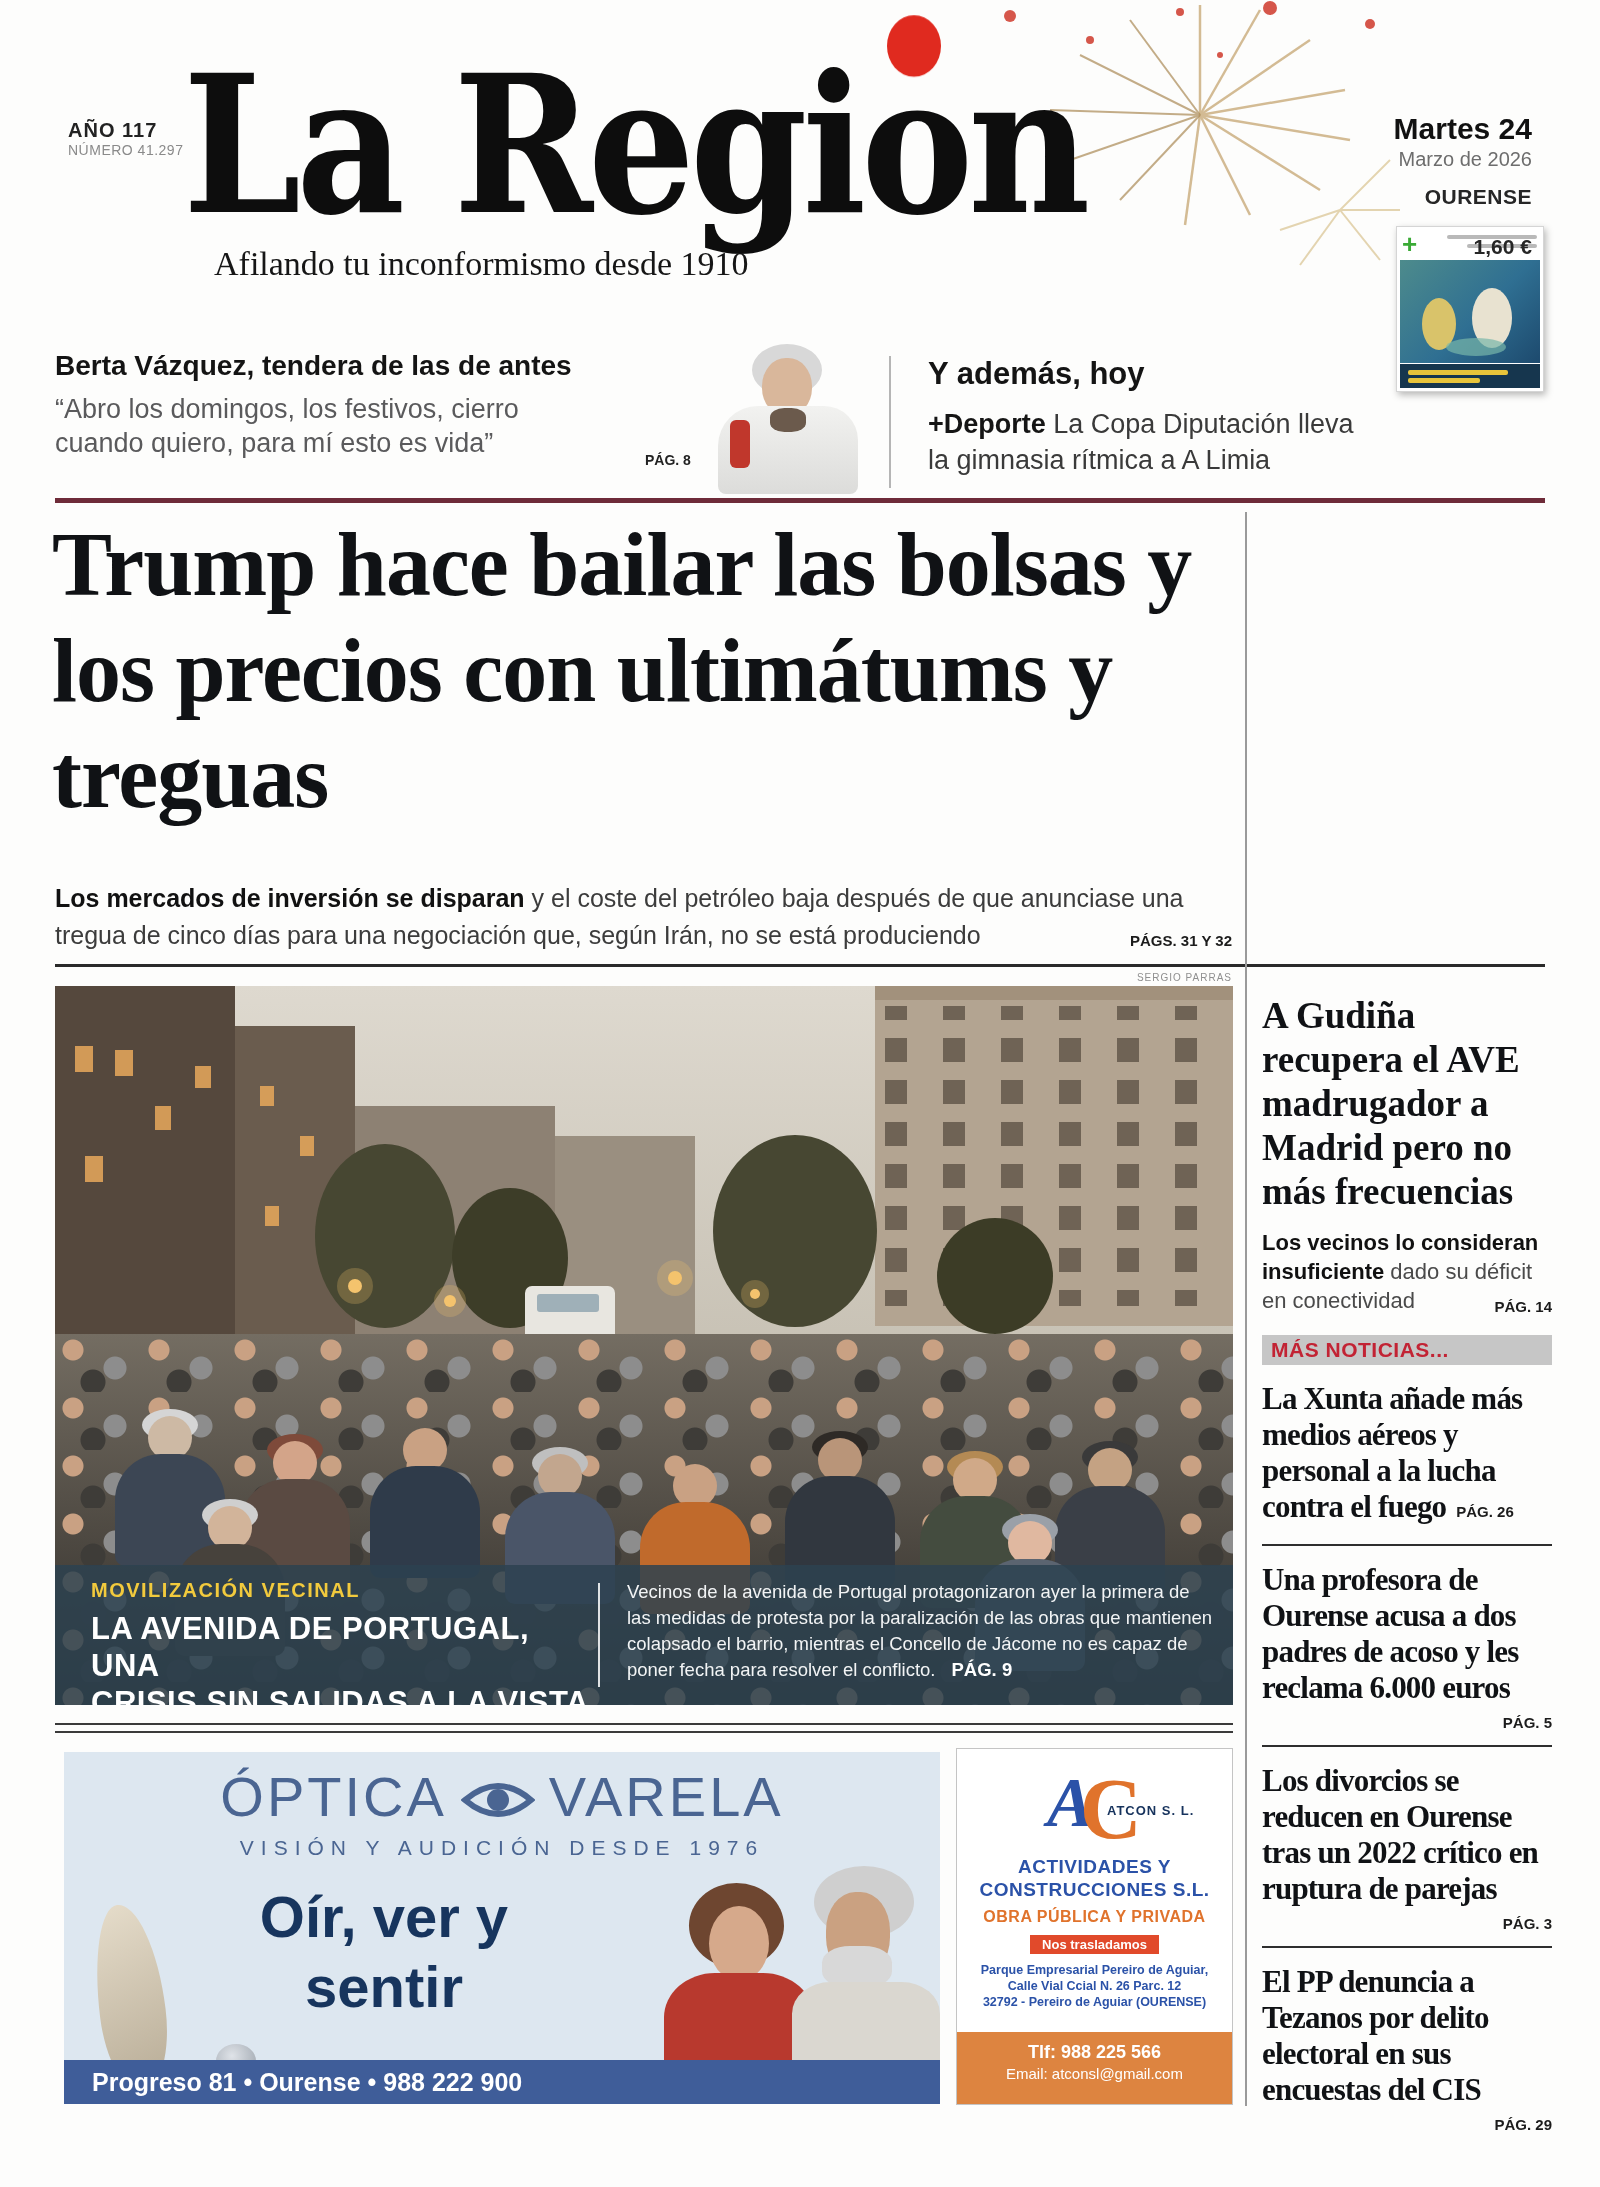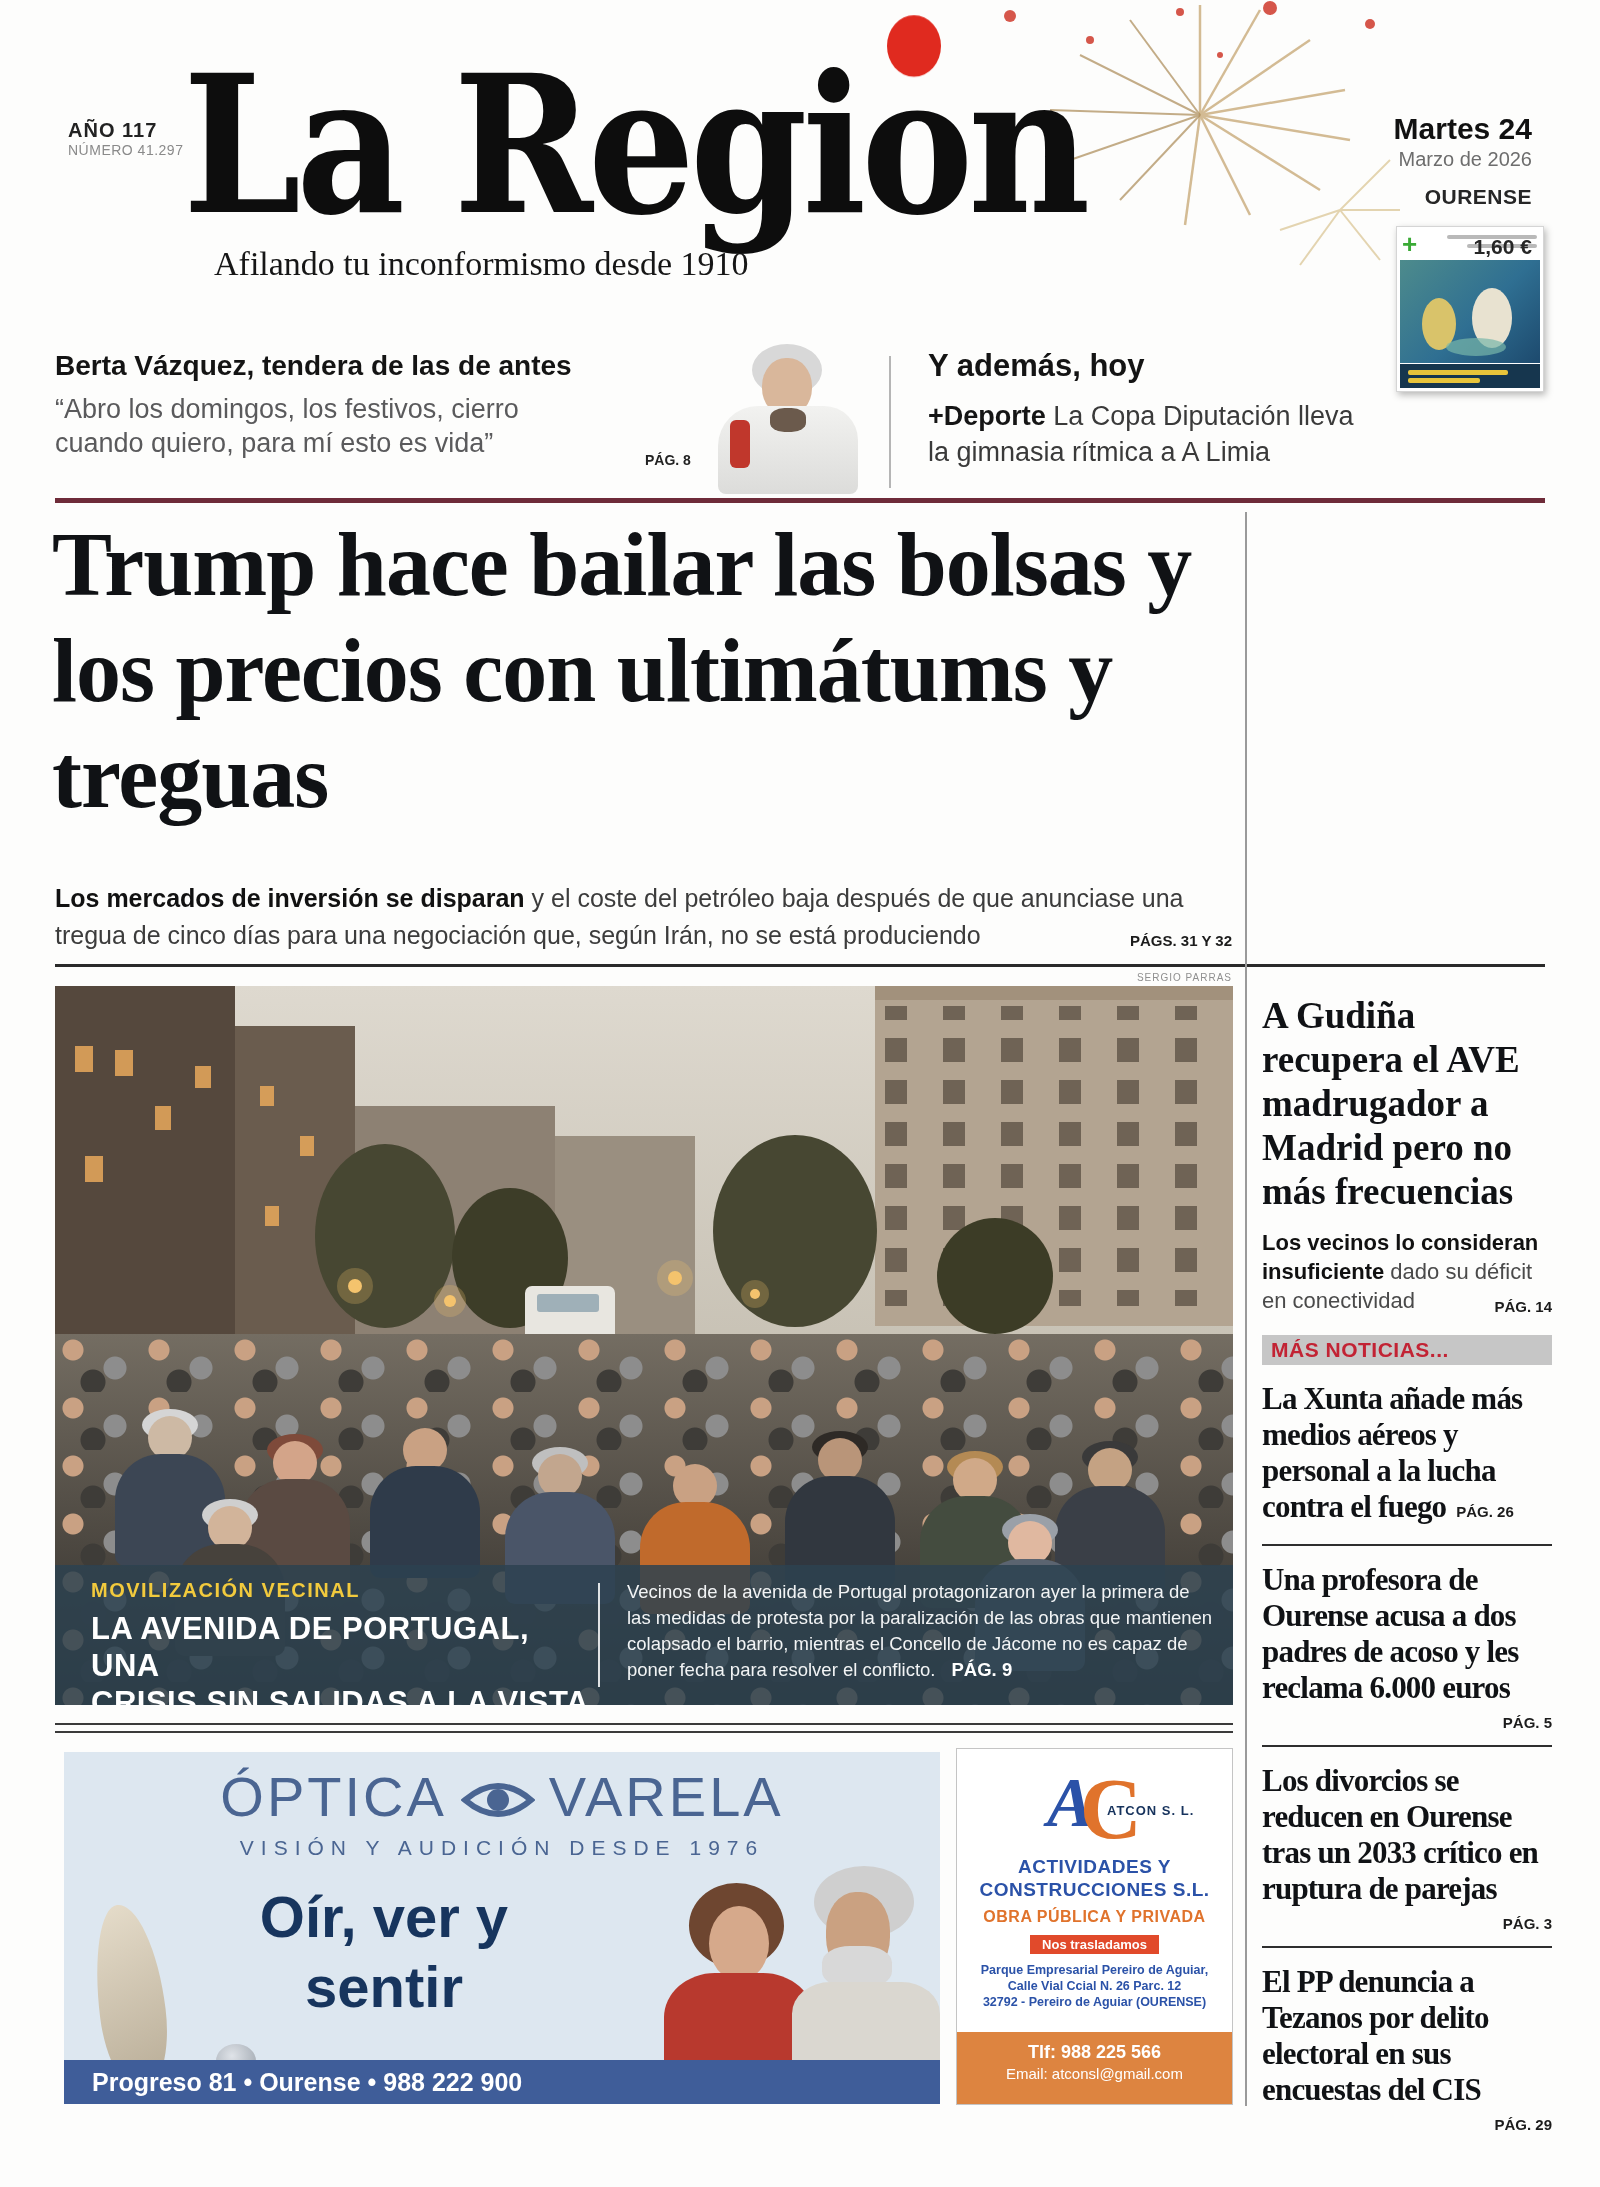--- a/index.html
+++ b/index.html
@@ -43,21 +43,21 @@
   .teaser-left .quote{margin-top:10px;font-size:27px;line-height:34px;color:#5a5a5c;width:520px;}
   .teaser-left-page{position:absolute;left:645px;top:452px;font-weight:bold;font-size:14px;color:#222;}
   .berta-photo{position:absolute;left:700px;top:344px;width:168px;height:150px;}
   .berta-hair{position:absolute;left:52px;top:0;width:70px;height:52px;border-radius:50%;background:#d8d8d8;}
   .berta-face{position:absolute;left:62px;top:14px;width:50px;height:58px;border-radius:48%;background:#d9b79b;}
   .berta-coat{position:absolute;left:18px;top:62px;width:140px;height:88px;border-radius:40px 34px 8px 8px;
               background:linear-gradient(#f2f2f0,#dcdcda);}
   .berta-scarf{position:absolute;left:70px;top:64px;width:36px;height:24px;border-radius:40%;background:#6b5a4c;}
   .berta-bottle{position:absolute;left:30px;top:76px;width:20px;height:48px;border-radius:6px;background:#c0372c;}
   .teaser-divider{position:absolute;left:889px;top:356px;width:2px;height:132px;background:#b5b5b5;}
-  .teaser-right{position:absolute;left:928px;top:348px;width:452px;}
+  .teaser-right{position:absolute;left:928px;top:356px;width:452px;}
   .teaser-right h2{margin:0;font-size:31px;font-weight:bold;color:#141414;}
   .teaser-right .body{margin-top:14px;font-size:27px;line-height:36px;color:#3a3a3a;}
   .teaser-right .body strong{color:#151515;}
 
   .maroon-rule{position:absolute;left:55px;top:498px;width:1490px;height:5px;background:#6e2b39;}
 
   
   .lead-headline{position:absolute;left:52px;top:512px;width:1185px;margin:0;
                  font-family:"Liberation Serif",serif;font-weight:bold;font-size:90px;
                  line-height:106px;letter-spacing:-1px;color:#101215;}
@@ -392,21 +392,21 @@
     </div>
     <div class="rstory-rule" data-name="story-separator"></div>
 
     <div class="rstory" data-name="news-item-profesora">
       <h3>Una profesora de Ourense acusa a dos padres de acoso y les reclama 6.000 euros</h3>
       <div class="pg-right" data-name="news-item-page">PÁG. 5</div>
     </div>
     <div class="rstory-rule" data-name="story-separator"></div>
 
     <div class="rstory" data-name="news-item-divorcios">
-      <h3>Los divorcios se reducen en Ourense tras un 2033 crítico en ruptura de parejas</h3>
+      <h3>Los divorcios se reducen en Ourense tras un 2022 crítico en ruptura de parejas</h3>
       <div class="pg-right" data-name="news-item-page">PÁG. 3</div>
     </div>
     <div class="rstory-rule" data-name="story-separator"></div>
 
     <div class="rstory" data-name="news-item-pp">
       <h3>El PP denuncia a Tezanos por delito electoral en sus encuestas del CIS</h3>
       <div class="pg-right" data-name="news-item-page">PÁG. 29</div>
     </div>
   </div>
 

